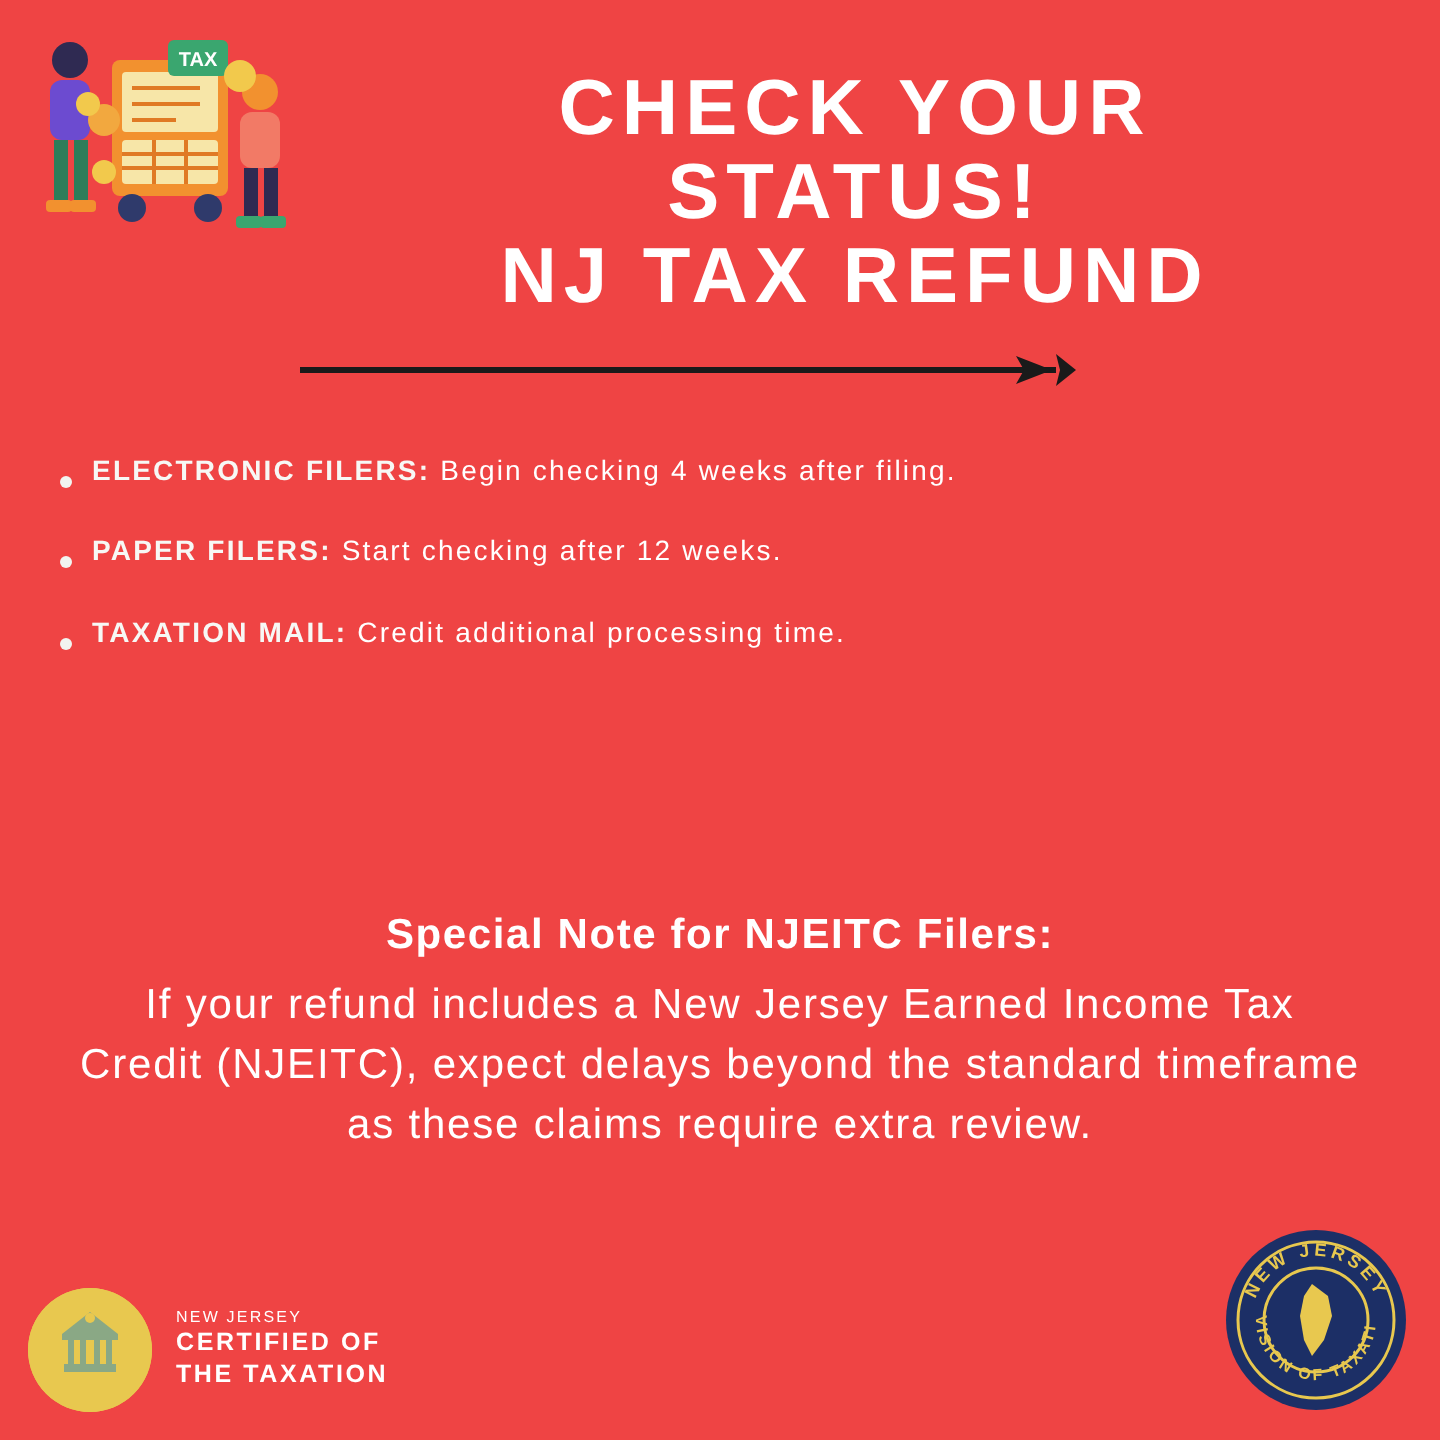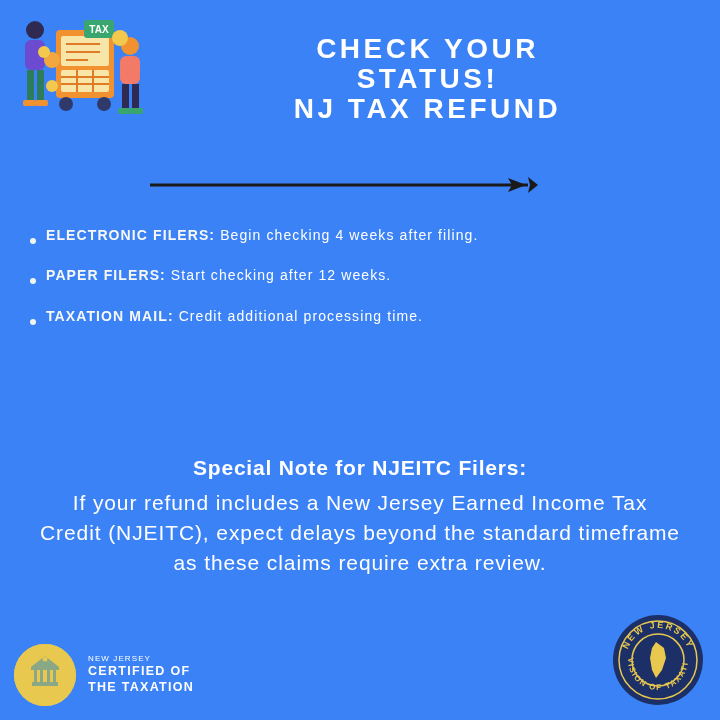--- a/index.html
+++ b/index.html
@@ -9,21 +9,21 @@
   body {
     width: 720px;
     height: 720px;
     overflow: hidden;
     font-family: "Liberation Sans", sans-serif;
   }
   #poster {
     position: relative;
     width: 720px;
     height: 720px;
-    background: #3b82f6;
+    background: #ef4444;
     box-sizing: border-box;
     overflow: hidden;
   }
 
   
   .illustration {
     position: absolute;
     left: 8px;
     top: 8px;
     width: 150px;
@@ -34,21 +34,21 @@
   .title-block {
     position: absolute;
     left: 155px;
     top: 34px;
     width: 545px;
     text-align: center;
   }
   .title-line {
     color: #ffffff;
     font-weight: bold;
-    font-size: 28px;
+    font-size: 39px;
     letter-spacing: 3.5px;
     line-height: 1.08;
     text-transform: uppercase;
     white-space: nowrap;
   }
 
   
   .divider {
     position: absolute;
     left: 150px;

